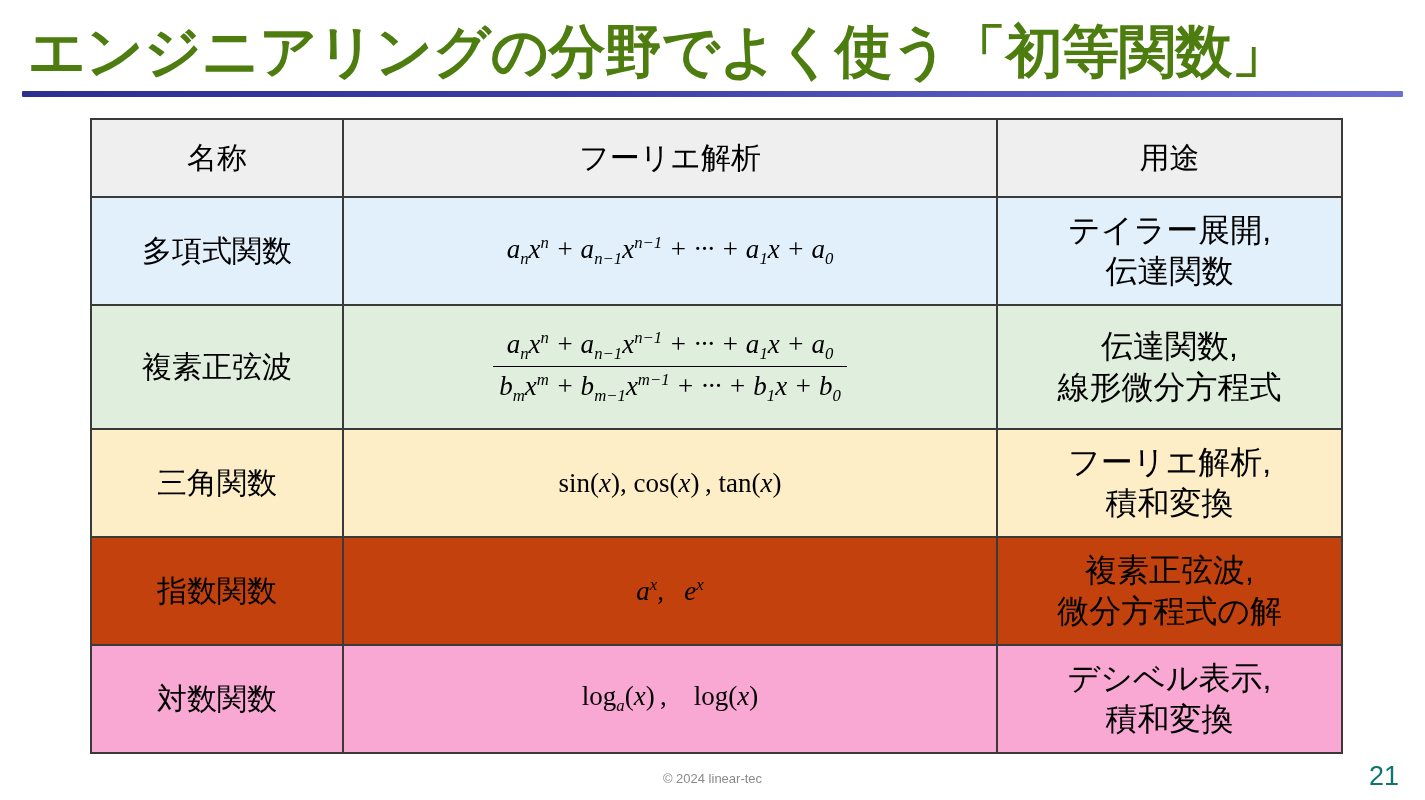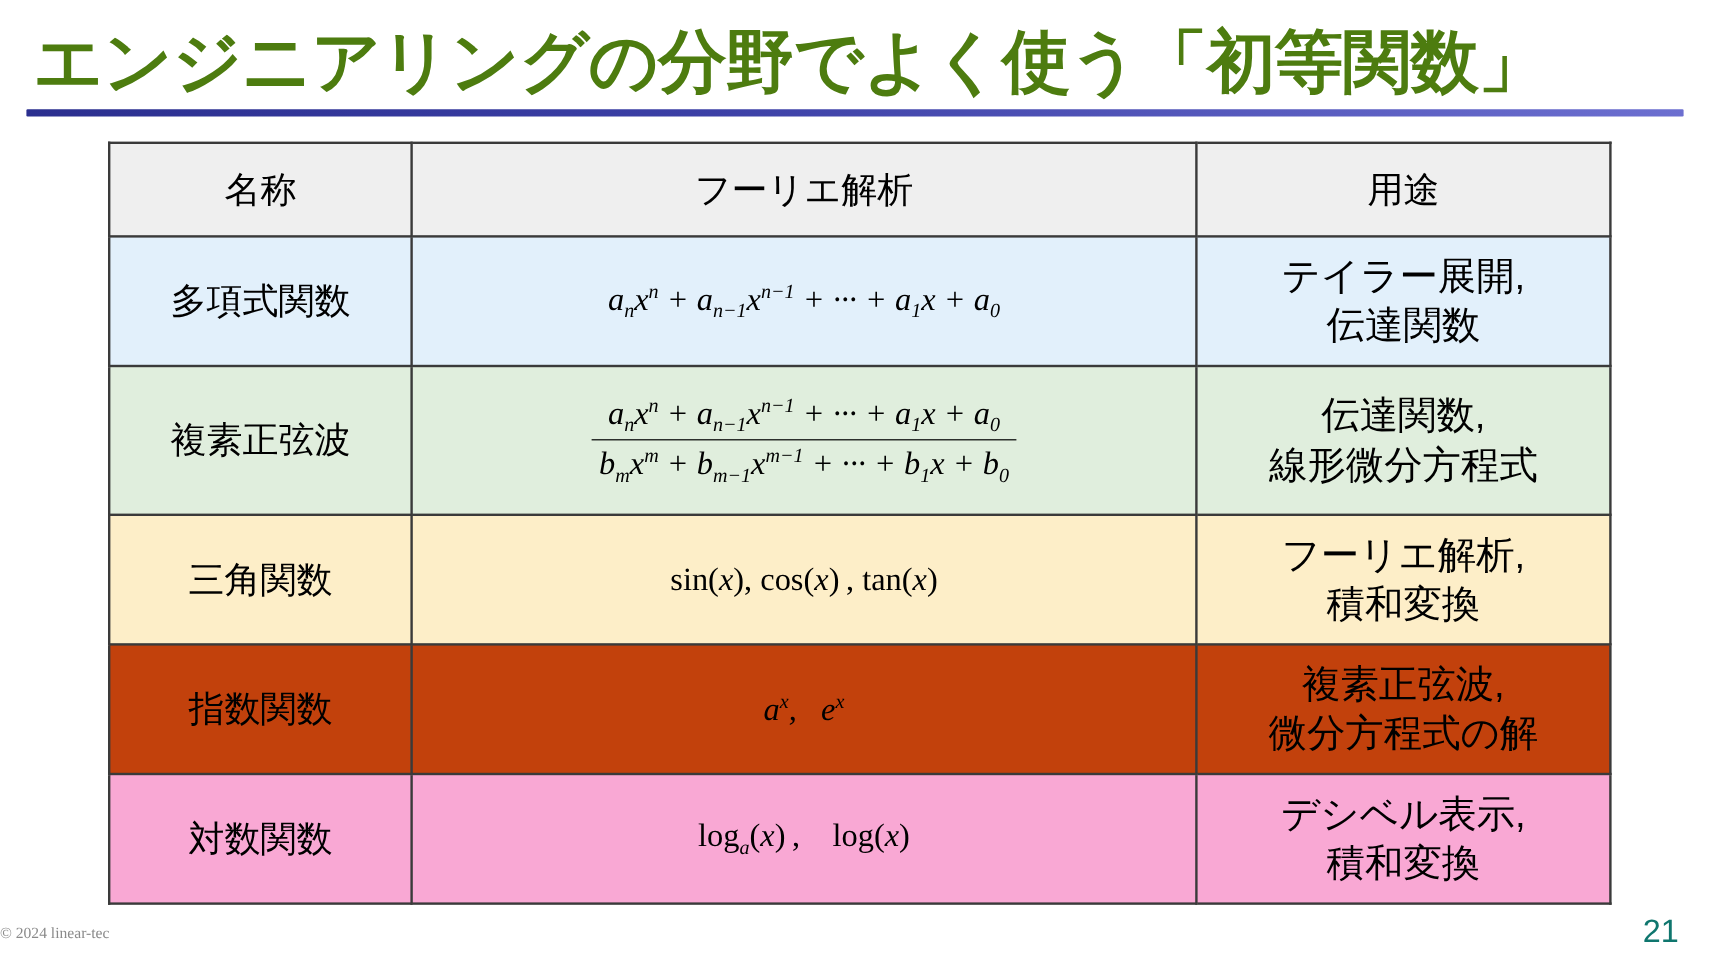--- a/index.html
+++ b/index.html
@@ -114,24 +114,23 @@
   .frac .den {
     display: block;
     padding: 3px 6px 0 6px;
   }
   .use-line { display: block; }
   .copyright {
     position: absolute;
     left: 0;
     right: 0;
     bottom: 14px;
-    text-align: left;
+    text-align: center;
     font-size: 13px;
     color: #8a8a8a;
-    font-family: Liberation Serif, serif;
   }
   .page-number {
     position: absolute;
     right: 26px;
     bottom: 8px;
     font-size: 27px;
     color: #0f766e;
   }
 </style>
 </head>

